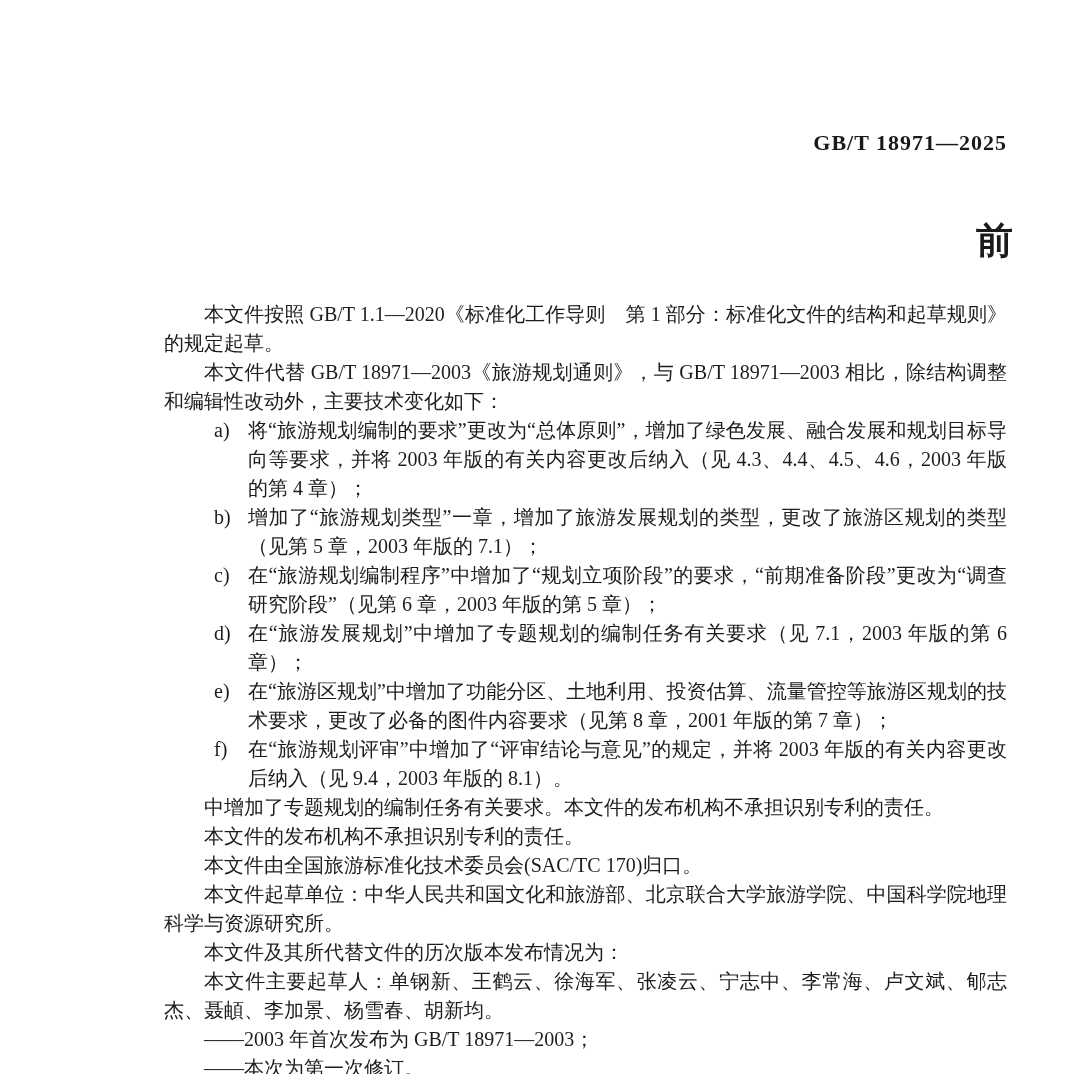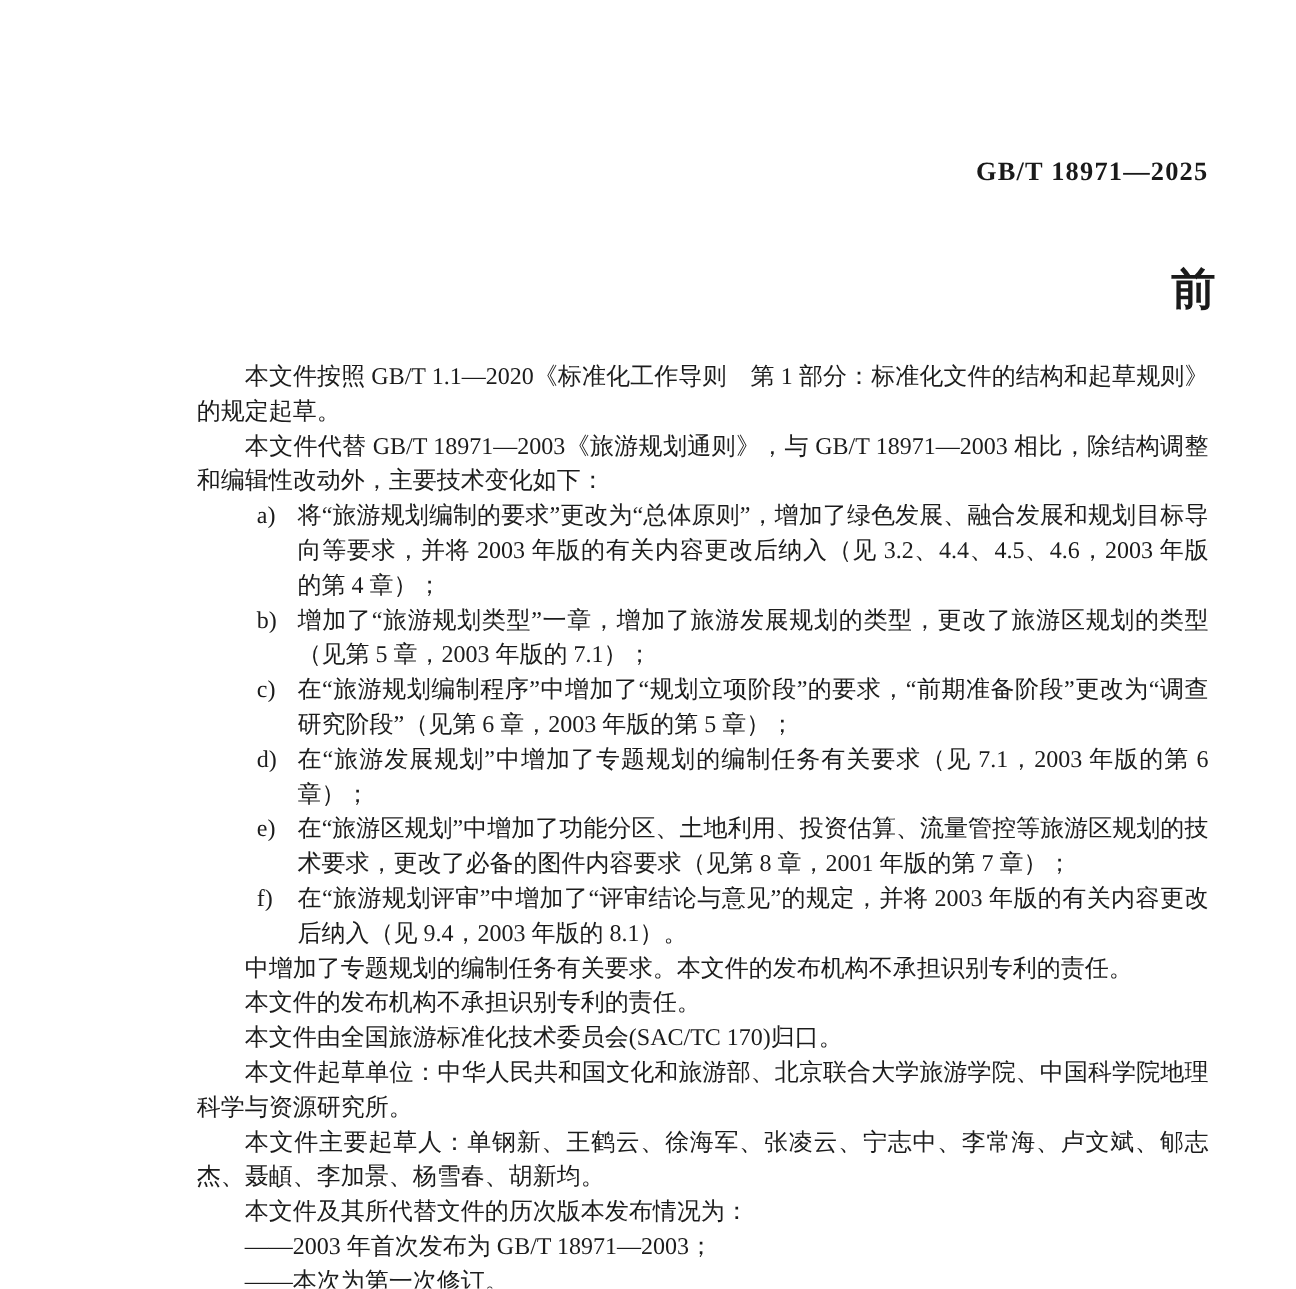--- a/index.html
+++ b/index.html
@@ -80,21 +80,21 @@
 
   <div class="body-text">
 
     <p class="para">本文件按照 GB/T 1.1—2020《标准化工作导则　第 1 部分：标准化文件的结构和起草规则》的规定起草。</p>
 
     <p class="para">本文件代替 GB/T 18971—2003《旅游规划通则》，与 GB/T 18971—2003 相比，除结构调整和编辑性改动外，主要技术变化如下：</p>
 
     <div class="change-list">
       <div class="change-item">
         <span class="change-label">a)</span>
-        <span class="change-text">将“旅游规划编制的要求”更改为“总体原则”，增加了绿色发展、融合发展和规划目标导向等要求，并将 2003 年版的有关内容更改后纳入（见 3.2、4.4、4.5、4.6，2003 年版的第 4 章）；</span>
+        <span class="change-text">将“旅游规划编制的要求”更改为“总体原则”，增加了绿色发展、融合发展和规划目标导向等要求，并将 2003 年版的有关内容更改后纳入（见 4.3、4.4、4.5、4.6，2003 年版的第 4 章）；</span>
       </div>
       <div class="change-item">
         <span class="change-label">b)</span>
         <span class="change-text">增加了“旅游规划类型”一章，增加了旅游发展规划的类型，更改了旅游区规划的类型（见第 5 章，2003 年版的 7.1）；</span>
       </div>
       <div class="change-item">
         <span class="change-label">c)</span>
         <span class="change-text">在“旅游规划编制程序”中增加了“规划立项阶段”的要求，“前期准备阶段”更改为“调查研究阶段”（见第 6 章，2003 年版的第 5 章）；</span>
       </div>
       <div class="change-item">
@@ -112,22 +112,22 @@
     </div>
 
     <p class="para">中增加了专题规划的编制任务有关要求。本文件的发布机构不承担识别专利的责任。</p>
 
     <p class="para">本文件的发布机构不承担识别专利的责任。</p>
 
     <p class="para">本文件由全国旅游标准化技术委员会(SAC/TC 170)归口。</p>
 
     <p class="para">本文件起草单位：中华人民共和国文化和旅游部、北京联合大学旅游学院、中国科学院地理科学与资源研究所。</p>
 
+    <p class="para">本文件及其所代替文件的历次版本发布情况为：</p>
+
     <p class="para">本文件主要起草人：单钢新、王鹤云、徐海军、张凌云、宁志中、李常海、卢文斌、郇志杰、聂頔、李加景、杨雪春、胡新均。</p>
-
-    <p class="para">本文件及其所代替文件的历次版本发布情况为：</p>
 
     <p class="para">——2003 年首次发布为 GB/T 18971—2003；</p>
 
     <p class="para">——本次为第一次修订。</p>
 
   </div>
 </div>
 
 </body></html>

